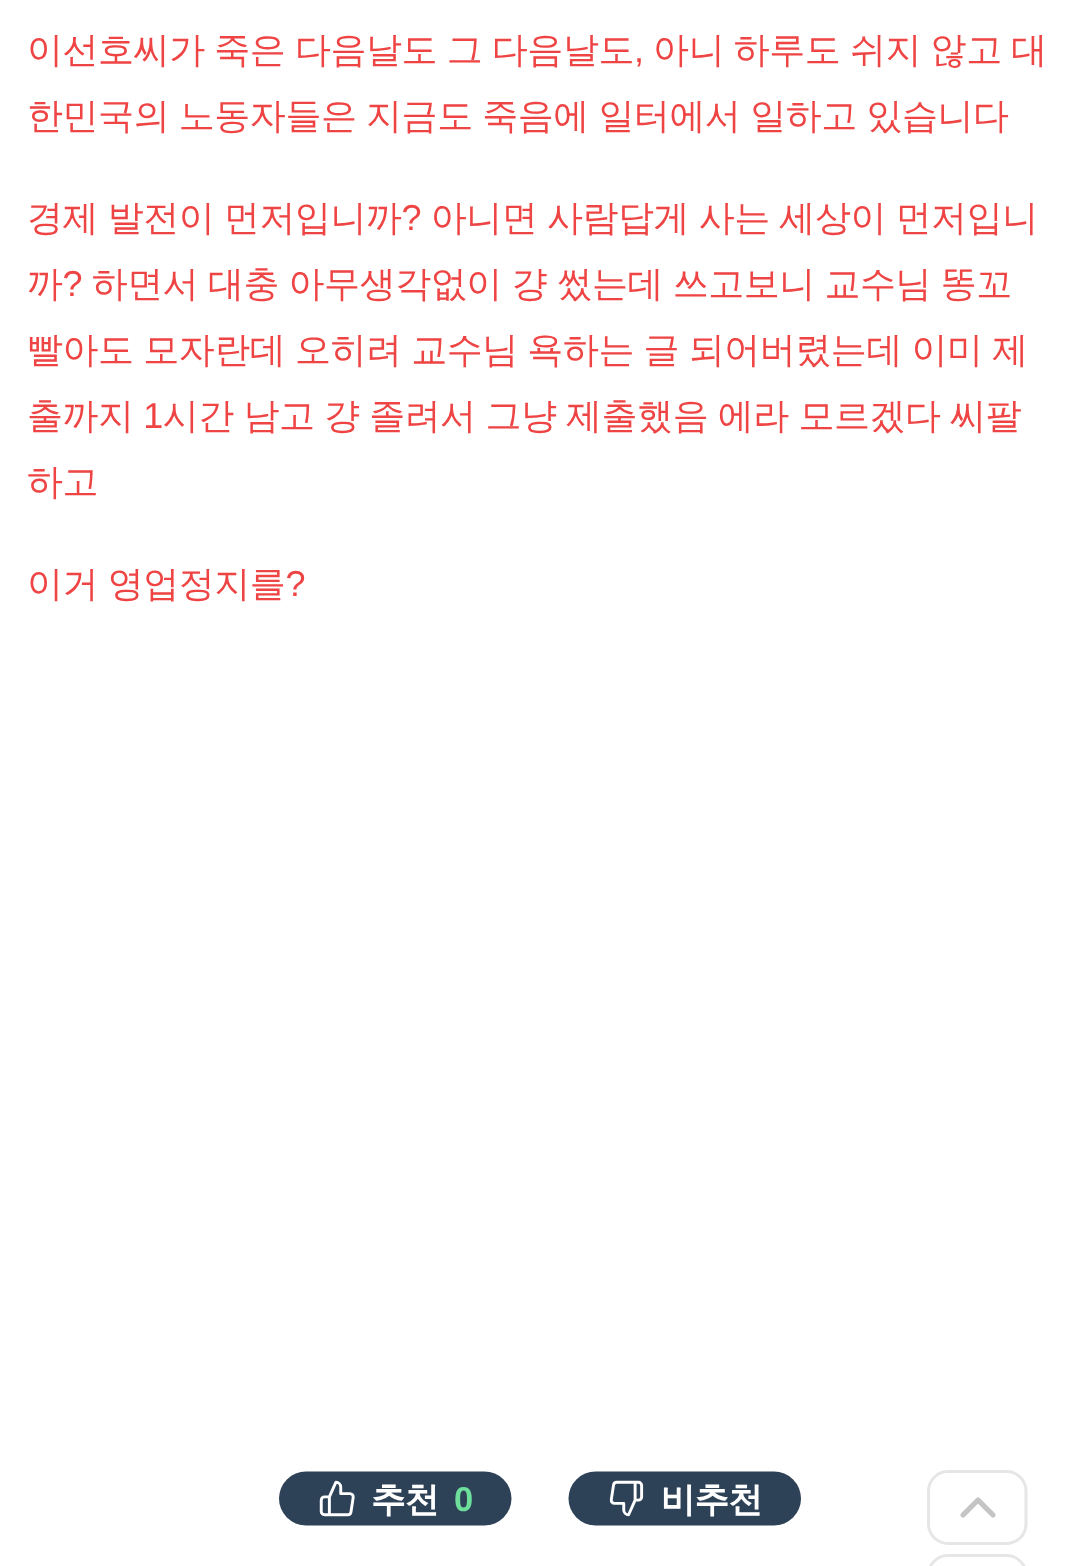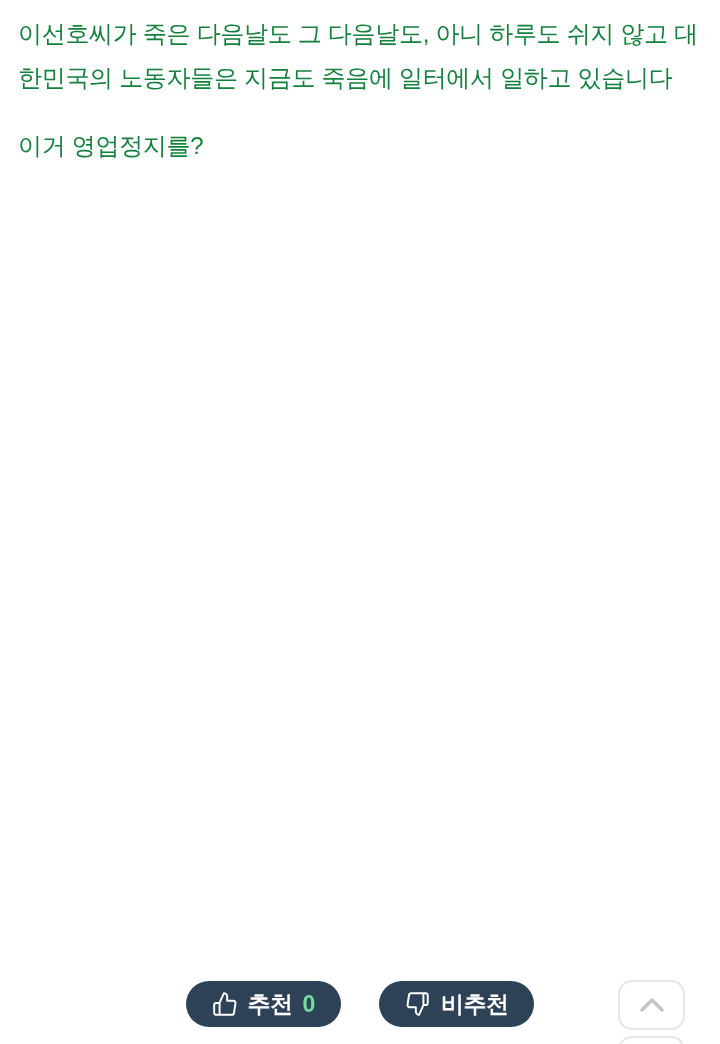--- a/index.html
+++ b/index.html
@@ -8,41 +8,41 @@
     height: 1044px;
     position: relative;
     overflow: hidden;
     background: #ffffff;
     font-family: "Liberation Sans", sans-serif;
   }
   .post-content {
     padding: 12px 18px 0 18px;
     font-size: 24px;
     line-height: 44px;
-    color: #15803d;
+    color: #ef4444;
     word-break: break-all;
     letter-spacing: -0.3px;
   }
   .post-content p { margin: 0; }
   .post-content p.gap-after { margin-bottom: 24px; }
 
   .vote-row {
     position: absolute;
     left: 0; right: 0;
     top: 981px;
     display: flex;
     justify-content: center;
     align-items: center;
     gap: 38px;
   }
   .vote-btn {
     display: flex;
     align-items: center;
     gap: 10px;
-    height: 46px;
+    height: 36px;
     padding: 0 26px;
     border: none;
     border-radius: 23px;
     background: var(--btn-bg, #2d4157);
     color: #ffffff;
     font-family: "Liberation Sans", sans-serif;
     font-size: 23px;
     font-weight: 600;
     letter-spacing: -0.5px;
     cursor: pointer;
@@ -72,20 +72,21 @@
     padding: 0;
   }
   .scroll-btn.up { top: 980px; }
   .scroll-btn.down { top: 1036px; }
 </style>
 </head>
 <body>
 
 <div class="post-content">
   <p class="gap-after">이선호씨가 죽은 다음날도 그 다음날도, 아니 하루도 쉬지 않고 대한민국의 노동자들은 지금도 죽음에 일터에서 일하고 있습니다</p>
+  <p class="gap-after">경제 발전이 먼저입니까? 아니면 사람답게 사는 세상이 먼저입니까? 하면서 대충 아무생각없이 걍 썼는데 쓰고보니 교수님 똥꼬 빨아도 모자란데 오히려 교수님 욕하는 글 되어버렸는데 이미 제출까지 1시간 남고 걍 졸려서 그냥 제출했음 에라 모르겠다 씨팔 하고</p>
   <p>이거 영업정지를?</p>
 </div>
 
 <div class="vote-row">
   <button class="vote-btn">
     <span class="thumb-icon">
       <svg width="26" height="26" viewBox="0 0 24 24" fill="none" stroke="#ffffff" stroke-width="1.8" stroke-linecap="round" stroke-linejoin="round">
         <path d="M14 9V5a3 3 0 0 0-3-3l-4 9v11h11.28a2 2 0 0 0 2-1.7l1.38-9a2 2 0 0 0-2-2.3zM7 22H4a2 2 0 0 1-2-2v-7a2 2 0 0 1 2-2h3"></path>
       </svg>
     </span>

